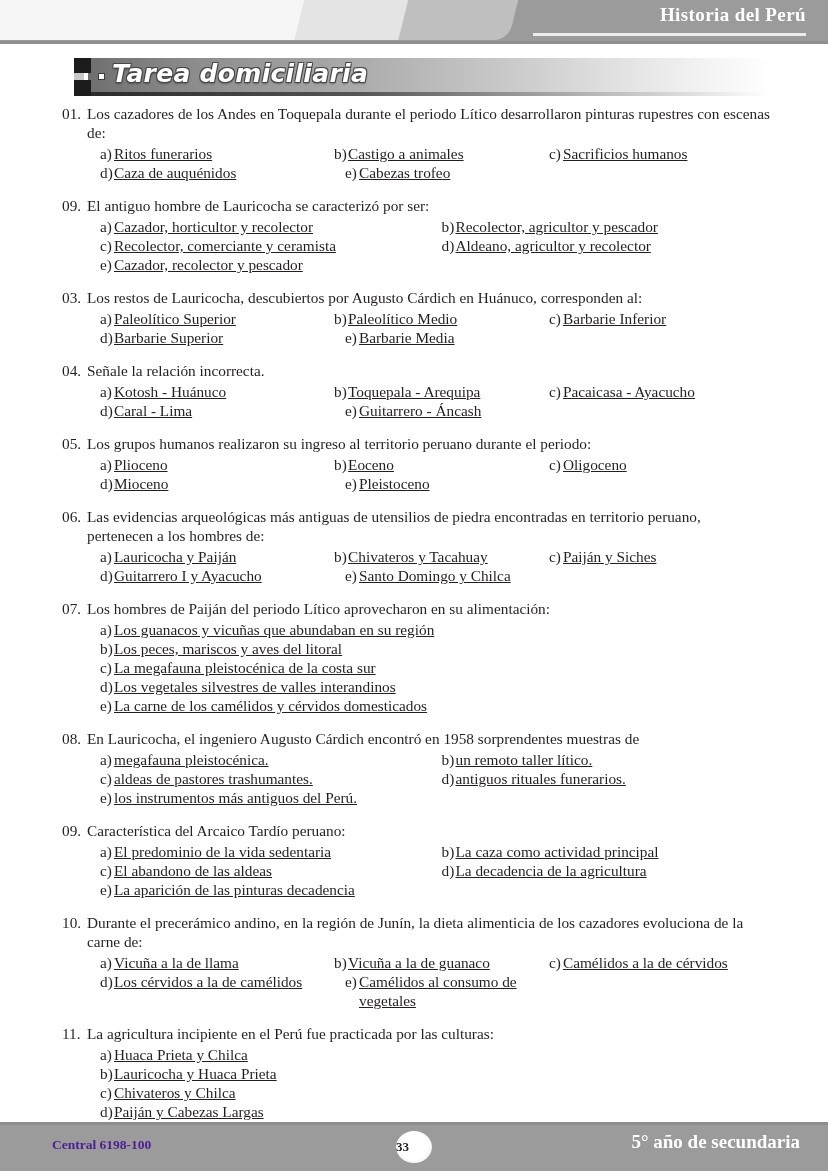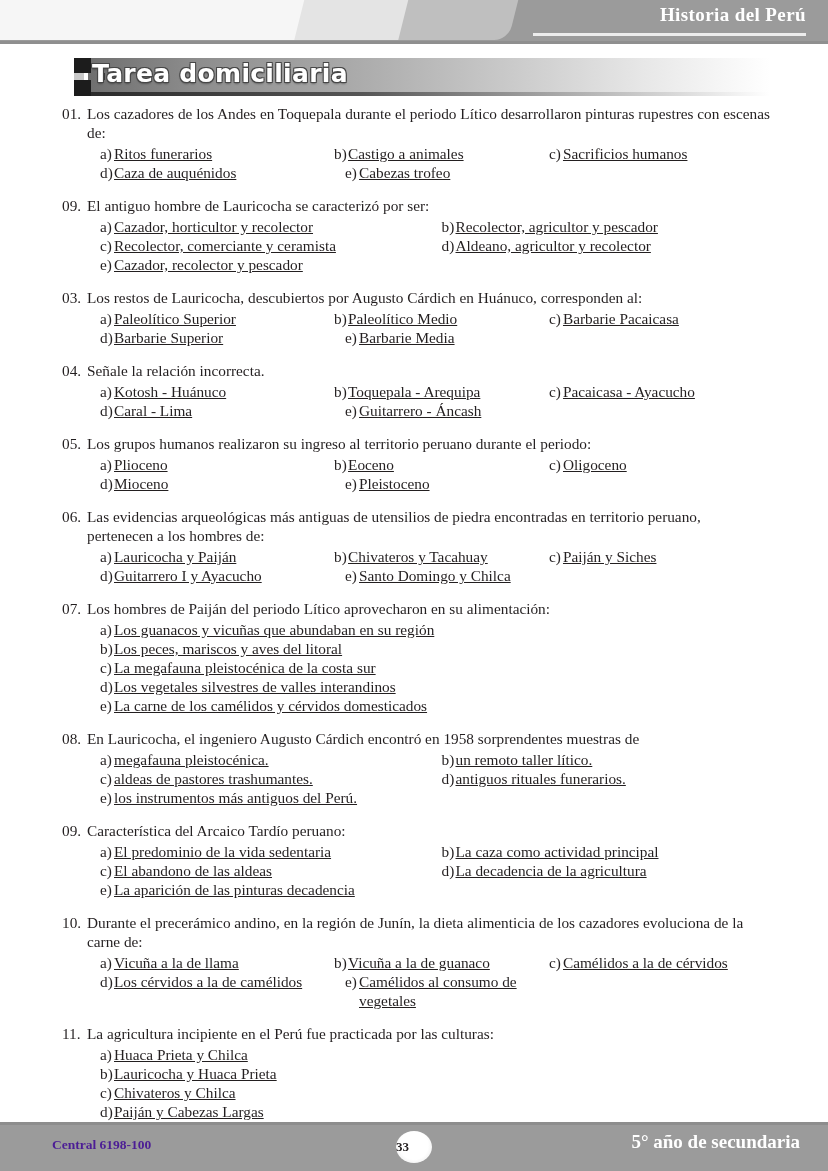--- a/index.html
+++ b/index.html
@@ -127,35 +127,36 @@
     position: absolute;
     left: 99px;
     top: 16px;
     width: 5px;
     height: 5px;
     background: #ffffff;
     box-shadow: 0 0 0 1px #3a3a3a;
   }
   .banner-text {
     position: absolute;
-    left: 92px;
+    left: 112px;
     top: -1px;
     font-family: "DejaVu Sans", sans-serif;
     font-weight: bold;
     font-size: 25px;
     color: #ffffff;
     letter-spacing: 0.3px;
     line-height: 34px;
     text-shadow:
       -1px -1px 0 #474747,
        1px -1px 0 #474747,
       -1px  1px 0 #474747,
        1px  1px 0 #474747,
        0    2px 2px rgba(0,0,0,0.35);
     white-space: nowrap;
+    font-style: italic;
   }
 
   
   .qbody {
     position: absolute;
     left: 0;
     top: 104px;
     width: 828px;
   }
   .q {
@@ -366,21 +367,21 @@
           <div class="opt">
             <span class="opt-letter">a)</span>
             <span class="opt-text">Paleolítico Superior</span>
           </div>
           <div class="opt">
             <span class="opt-letter">b)</span>
             <span class="opt-text">Paleolítico Medio</span>
           </div>
           <div class="opt">
             <span class="opt-letter">c)</span>
-            <span class="opt-text">Barbarie Pacaicasa</span>
+            <span class="opt-text">Barbarie Inferior</span>
           </div>
         </div>
         <div class="opt-row">
           <div class="opt">
             <span class="opt-letter">d)</span>
             <span class="opt-text">Barbarie Superior</span>
           </div>
           <div class="opt">
             <span class="opt-letter">e)</span>
             <span class="opt-text">Barbarie Media</span>

